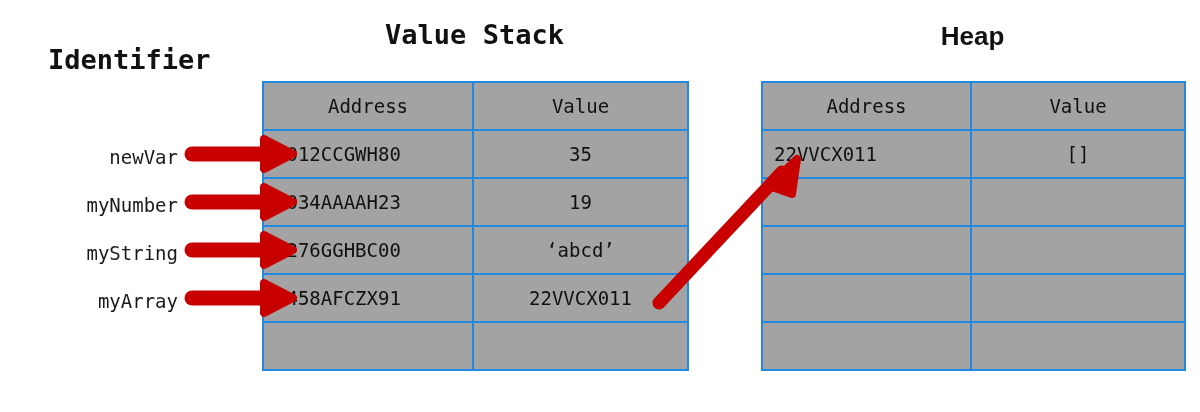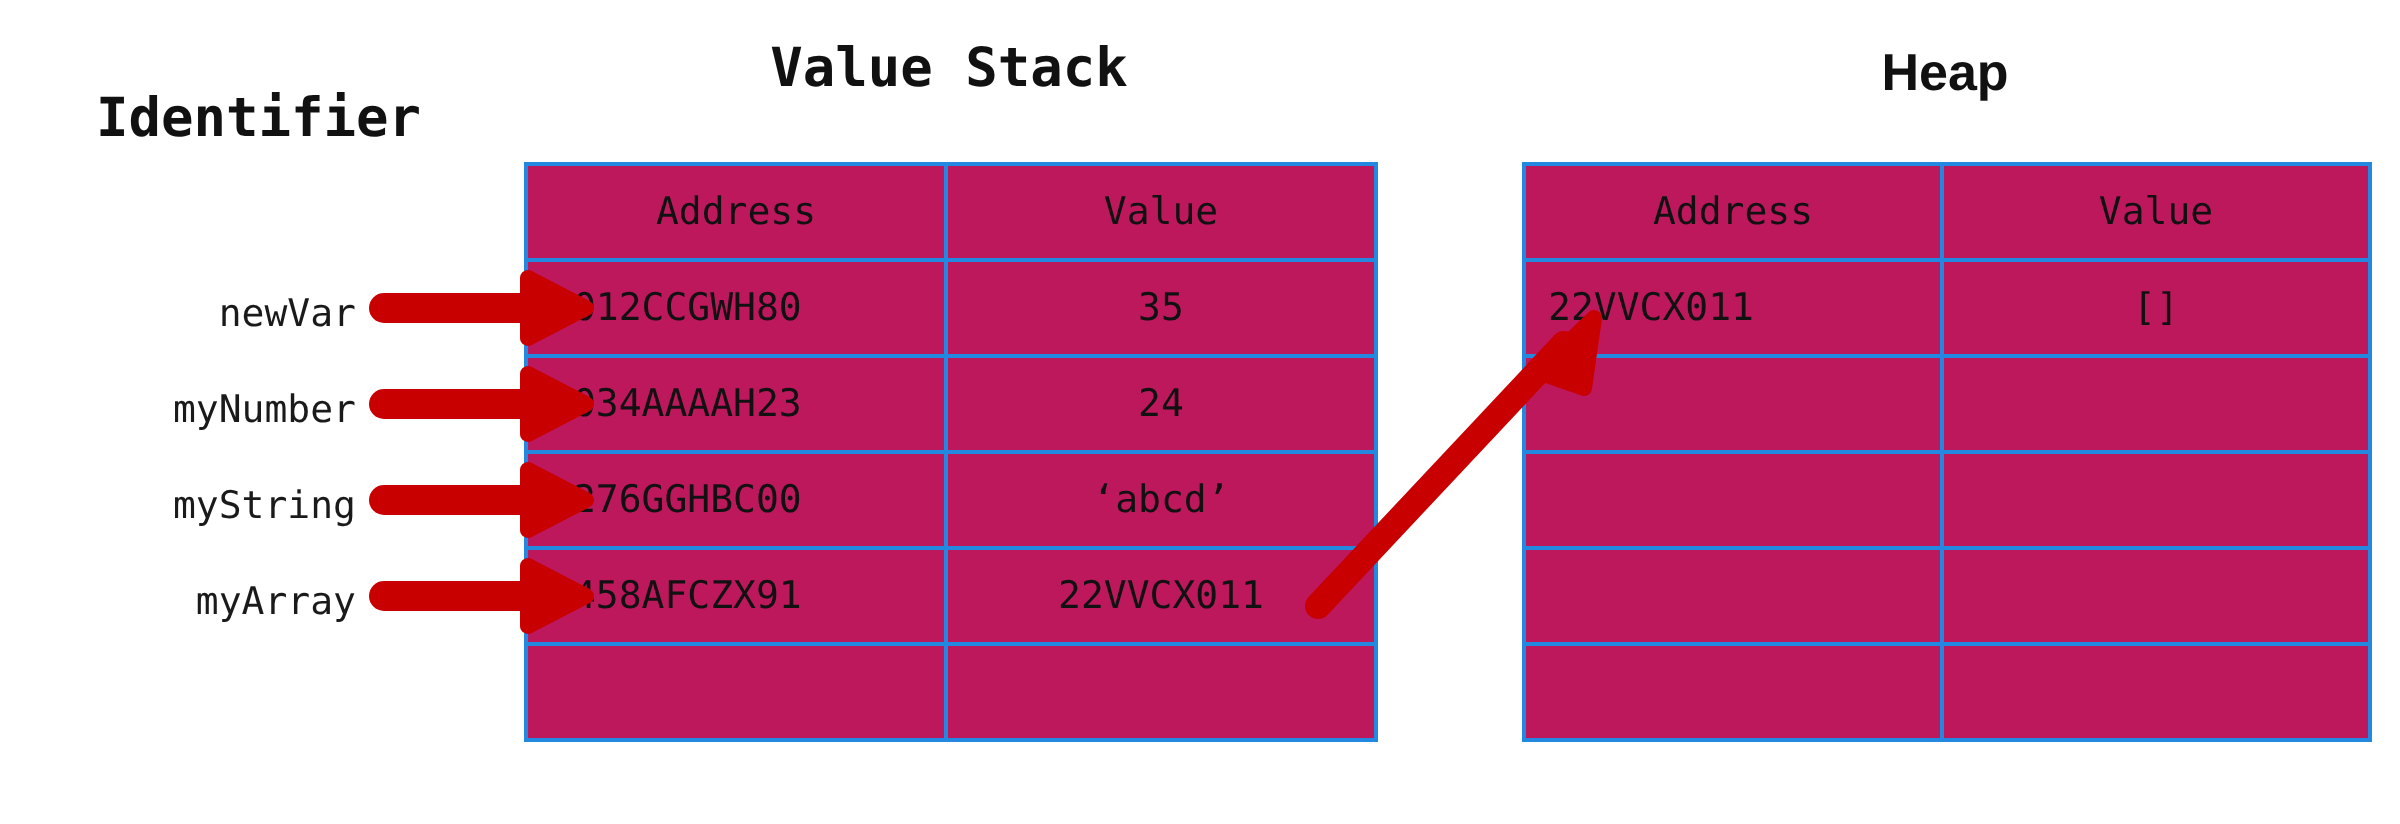--- a/index.html
+++ b/index.html
@@ -70,21 +70,21 @@
     width: 160px;
     left: -14px;
     white-space: nowrap;
   }
 
   
   .mem-table {
     position: absolute;
     border-collapse: collapse;
     table-layout: fixed;
-    background: #be185d;
+    background: #a3a3a3;
   }
   .mem-table td {
     border: 2px solid #2288e0;
     height: 46px;
     padding: 0;
     text-align: center;
     vertical-align: middle;
     font-family: "DejaVu Sans Mono", monospace;
     font-size: 19px;
     color: #111111;
@@ -146,21 +146,21 @@
       <tr>
         <td class="hdr">Address</td>
         <td class="hdr">Value</td>
       </tr>
       <tr>
         <td class="addr-cell">0012CCGWH80</td>
         <td>35</td>
       </tr>
       <tr>
         <td class="addr-cell">0034AAAAH23</td>
-        <td>24</td>
+        <td>19</td>
       </tr>
       <tr>
         <td class="addr-cell">0276GGHBC00</td>
         <td>‘abcd’</td>
       </tr>
       <tr>
         <td class="addr-cell">0458AFCZX91</td>
         <td>22VVCX011</td>
       </tr>
       <tr>

